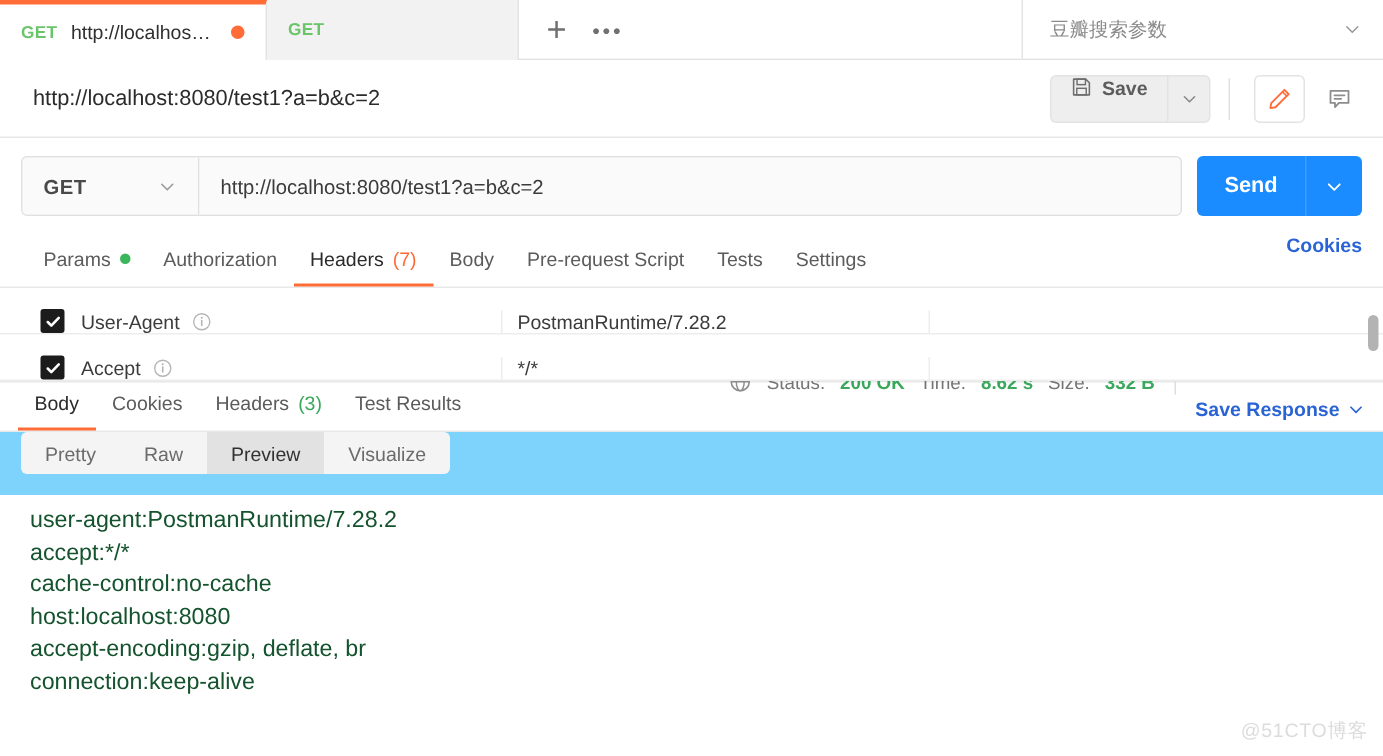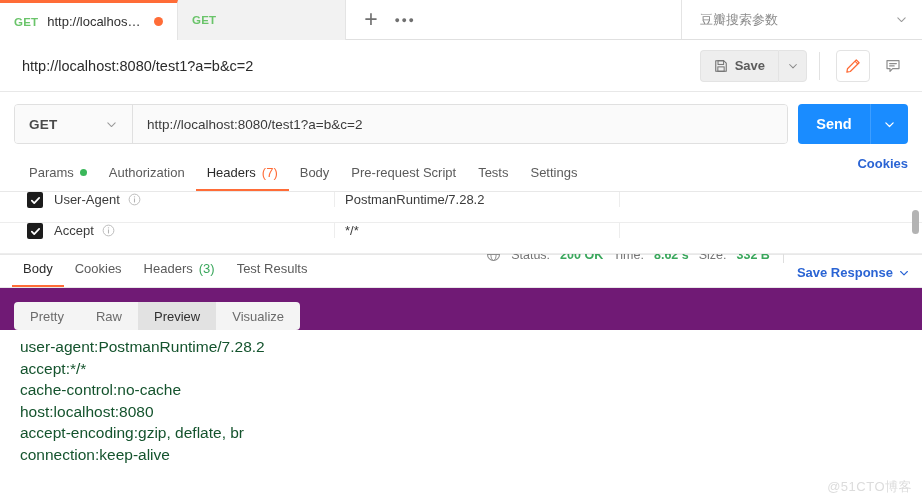--- a/index.html
+++ b/index.html
@@ -122,21 +122,21 @@
     font-size: 14.5px;
     color: #2b2b2b;
     flex: 1 1 auto;
   }
   .save-group {
     display: flex;
     align-items: stretch;
     margin-right: 10px;
   }
   .save-btn {
-    display: flex; align-items: center; gap: 7px;
+    display: flex; gap: 7px;
     background: #eeeeee;
     border: 1px solid #e3e3e3;
     border-radius: 4px 0 0 4px;
     border-right: none;
     padding: 0 13px;
     height: 32px;
     cursor: pointer;
   }
   .save-label {
     font-size: 13px;
@@ -269,21 +269,21 @@
 
   
   .htable {
     background: #fff;
     position: relative;
   }
   .hrow {
     display: flex;
     height: 31px;
     border-bottom: 1px solid #ededed;
-    align-items: flex-start;
+    align-items: flex-end;
   }
   .hc-grip {
     width: 18px;
     border-right: 1px solid #ededed;
     background: #fff;
     flex: 0 0 auto;
   }
   .hc-check {
     width: 34px;
     display: flex; align-items: center; justify-content: center;
@@ -361,24 +361,24 @@
     color: #2a64d4;
     font-weight: 700;
     display: flex; align-items: center; gap: 5px;
     cursor: pointer;
     margin-top: 36px;
   }
 
   
   .viewbar {
     display: flex;
-    align-items: flex-end;
+    align-items: flex-start;
     height: 42px;
     padding: 0 14px;
-    background: #701a75;
+    background: #7dd3fc;
   }
   .seg {
     display: flex;
     background: #f4f4f4;
     border-radius: 4px;
     overflow: hidden;
     height: 28px;
   }
   .seg-item {
     display: flex; align-items: center; justify-content: center;

